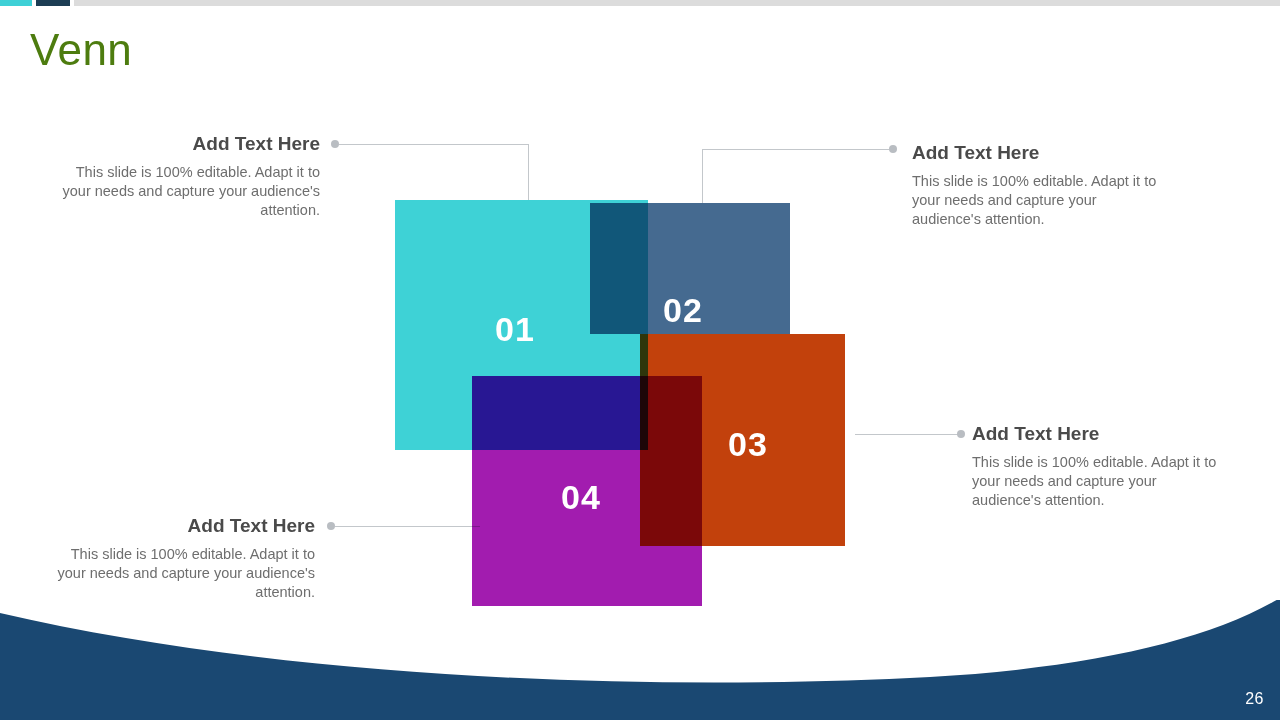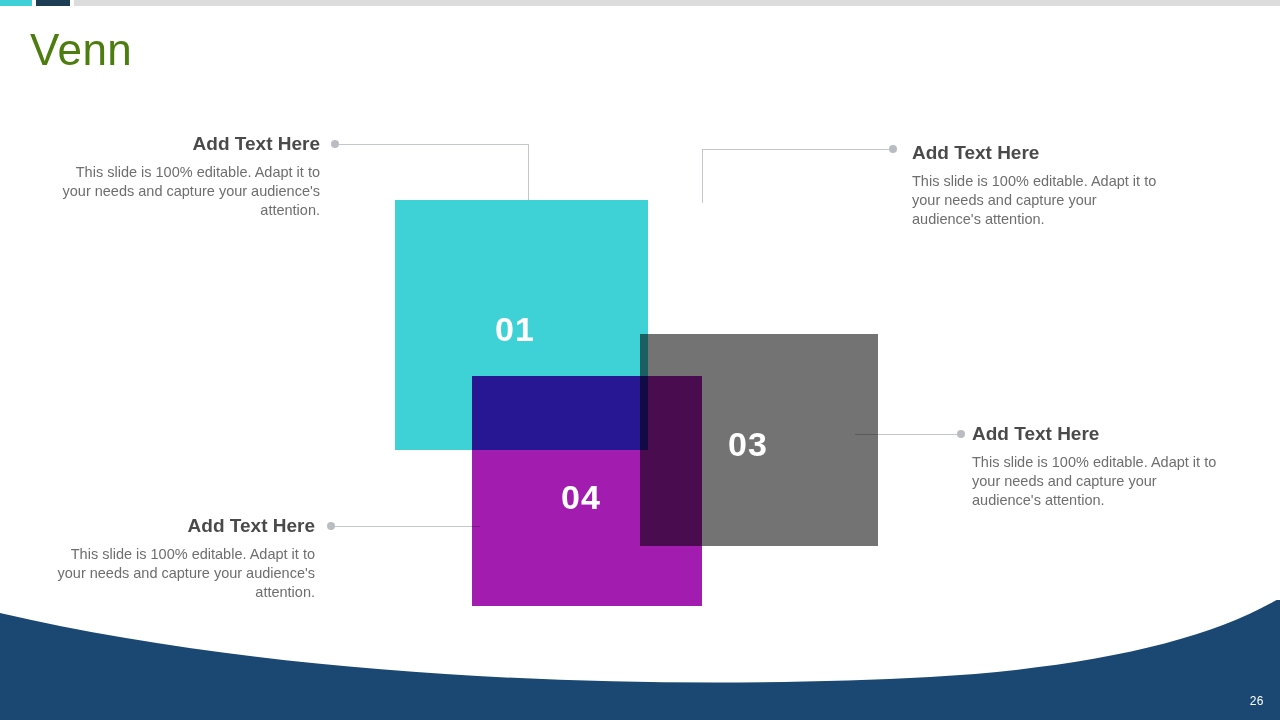--- a/index.html
+++ b/index.html
@@ -78,22 +78,22 @@
   .sq-02 {
     left: 590px; top: 203px;
     width: 200px; height: 131px;
     background: #456a90;
   }
   .sq-02 .vnum { left: 73px; top: 88px; }
 
   
   .sq-03 {
     left: 640px; top: 334px;
-    width: 238px; height: 212px;
-    background: #737373;
+    width: 205px; height: 212px;
+    background: #c2410c;
   }
   .sq-03 .vnum { left: 88px; top: 91px; }
 
   
   .sq-04 {
     left: 472px; top: 376px;
     width: 230px; height: 230px;
     background: #a21caf;
   }
   .sq-04 .vnum { left: 89px; top: 102px; }
@@ -138,21 +138,21 @@
   
   .wave {
     position: absolute;
     left: 0; bottom: 0;
     width: 1280px; height: 120px;
   }
   .page-number {
     position: absolute;
     right: 16px;
     bottom: 12px;
-    font-size: 12px;
+    font-size: 16px;
     color: #ffffff;
     letter-spacing: 0.5px;
   }
 </style>
 </head>
 <body>
 
 <div class="topbar">
   <div class="seg seg-teal"></div>
   <div class="seg seg-navy"></div>
@@ -174,20 +174,23 @@
 
 <div class="conn-dot" style="left:327px; top:522px;"></div>
 <div class="conn-line conn-h" style="left:335px; top:526px; width:145px;"></div>
 
 <div class="venn-stage">
 
   <div class="vsq sq-01">
     <span class="vnum">01</span>
   </div>
 
+  <div class="vsq sq-02">
+    <span class="vnum">02</span>
+  </div>
 
   <div class="vsq sq-03">
     <span class="vnum">03</span>
   </div>
 
   <div class="vsq sq-04">
     <span class="vnum">04</span>
   </div>
 
 </div>

